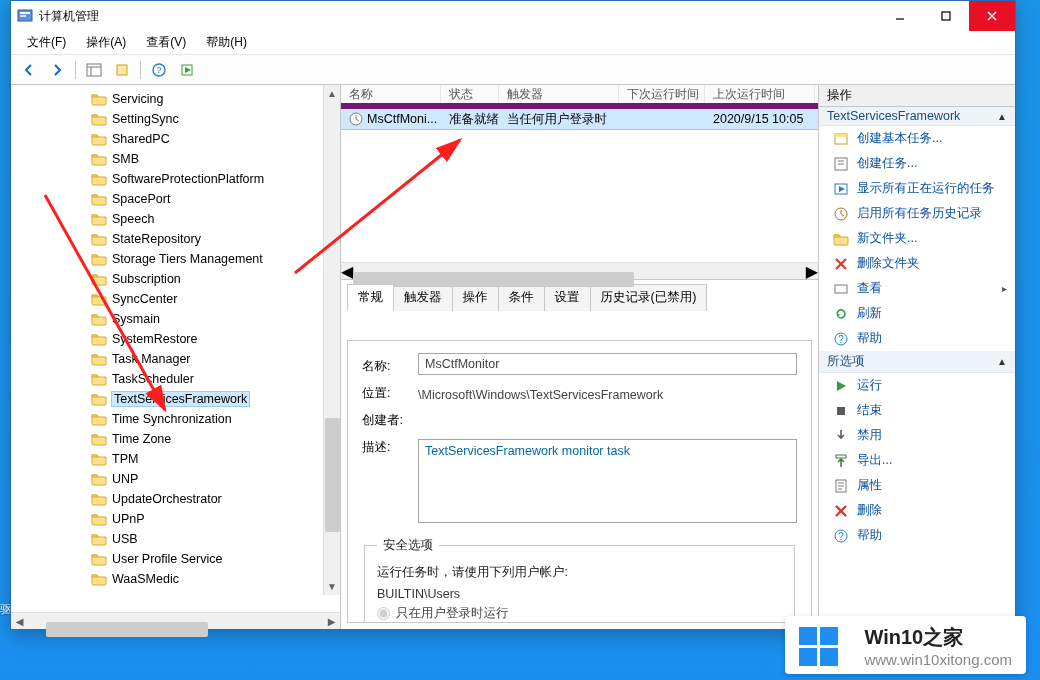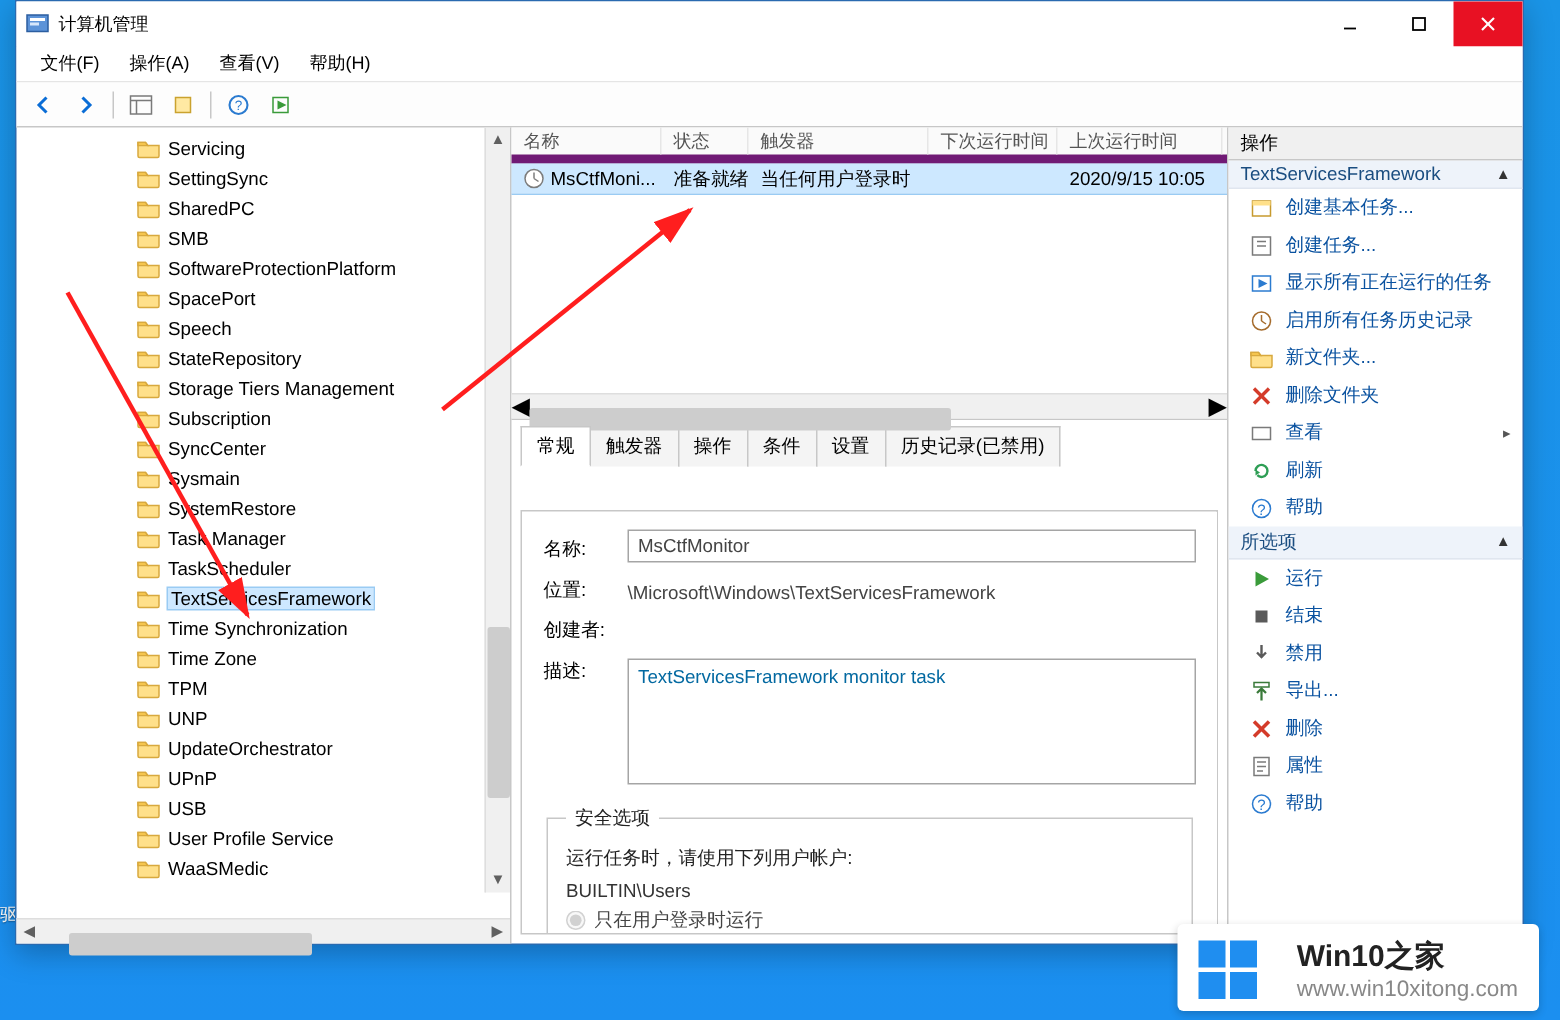--- a/index.html
+++ b/index.html
@@ -706,36 +706,36 @@
               <svg width="16" height="16">
                 <path d="M8 14V6M5 9l3-3 3 3" fill="none" stroke="#3a7a3a" stroke-width="1.5"></path>
                 <rect x="3" y="2" width="10" height="3" fill="none" stroke="#3a7a3a"></rect>
               </svg>
             </span>
             <span>导出...</span>
           </div>
           <div class="action-item">
             <span class="ico">
               <svg width="16" height="16">
-                <line x1="3" y1="3" x2="13" y2="13" stroke="#d43b2a" stroke-width="2.4"></line>
-                <line x1="13" y1="3" x2="3" y2="13" stroke="#d43b2a" stroke-width="2.4"></line>
-              </svg>
-            </span>
-            <span>删除</span>
-          </div>
-          <div class="action-item">
-            <span class="ico">
-              <svg width="16" height="16">
                 <rect x="3" y="2" width="10" height="12" fill="#fff" stroke="#7a7a7a"></rect>
                 <line x1="5" y1="5" x2="11" y2="5" stroke="#7a7a7a"></line>
                 <line x1="5" y1="8" x2="11" y2="8" stroke="#7a7a7a"></line>
                 <line x1="5" y1="11" x2="9" y2="11" stroke="#7a7a7a"></line>
               </svg>
             </span>
             <span>属性</span>
+          </div>
+          <div class="action-item">
+            <span class="ico">
+              <svg width="16" height="16">
+                <line x1="3" y1="3" x2="13" y2="13" stroke="#d43b2a" stroke-width="2.4"></line>
+                <line x1="13" y1="3" x2="3" y2="13" stroke="#d43b2a" stroke-width="2.4"></line>
+              </svg>
+            </span>
+            <span>删除</span>
           </div>
           <div class="action-item">
             <span class="ico">
               <svg width="16" height="16">
                 <circle cx="8" cy="8" r="6" fill="none" stroke="#2b7bd0"></circle>
                 <text x="8" y="12" text-anchor="middle" font-size="10" fill="#2b7bd0">?</text>
               </svg>
             </span>
             <span>帮助</span>
           </div>

